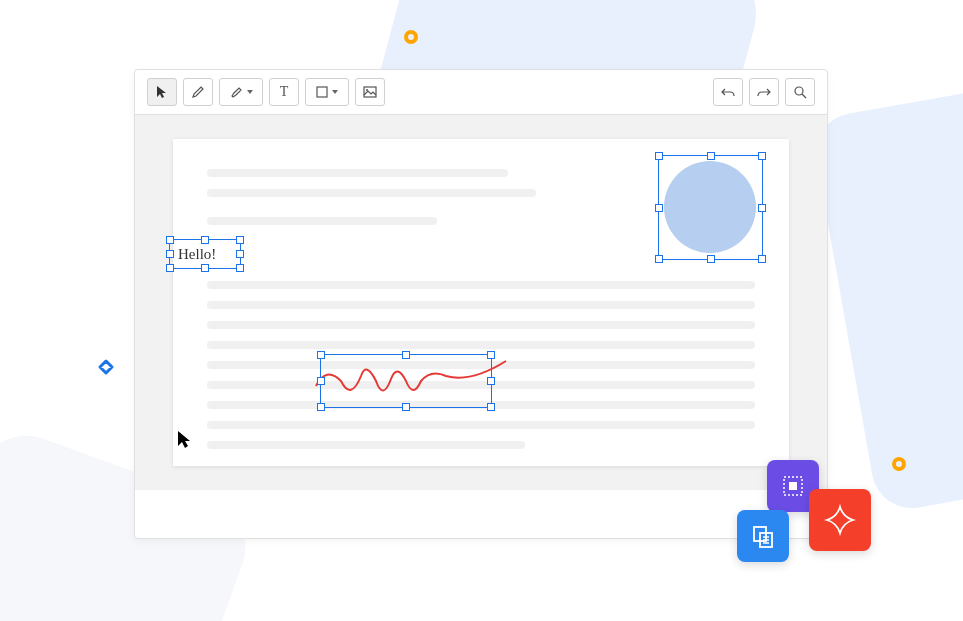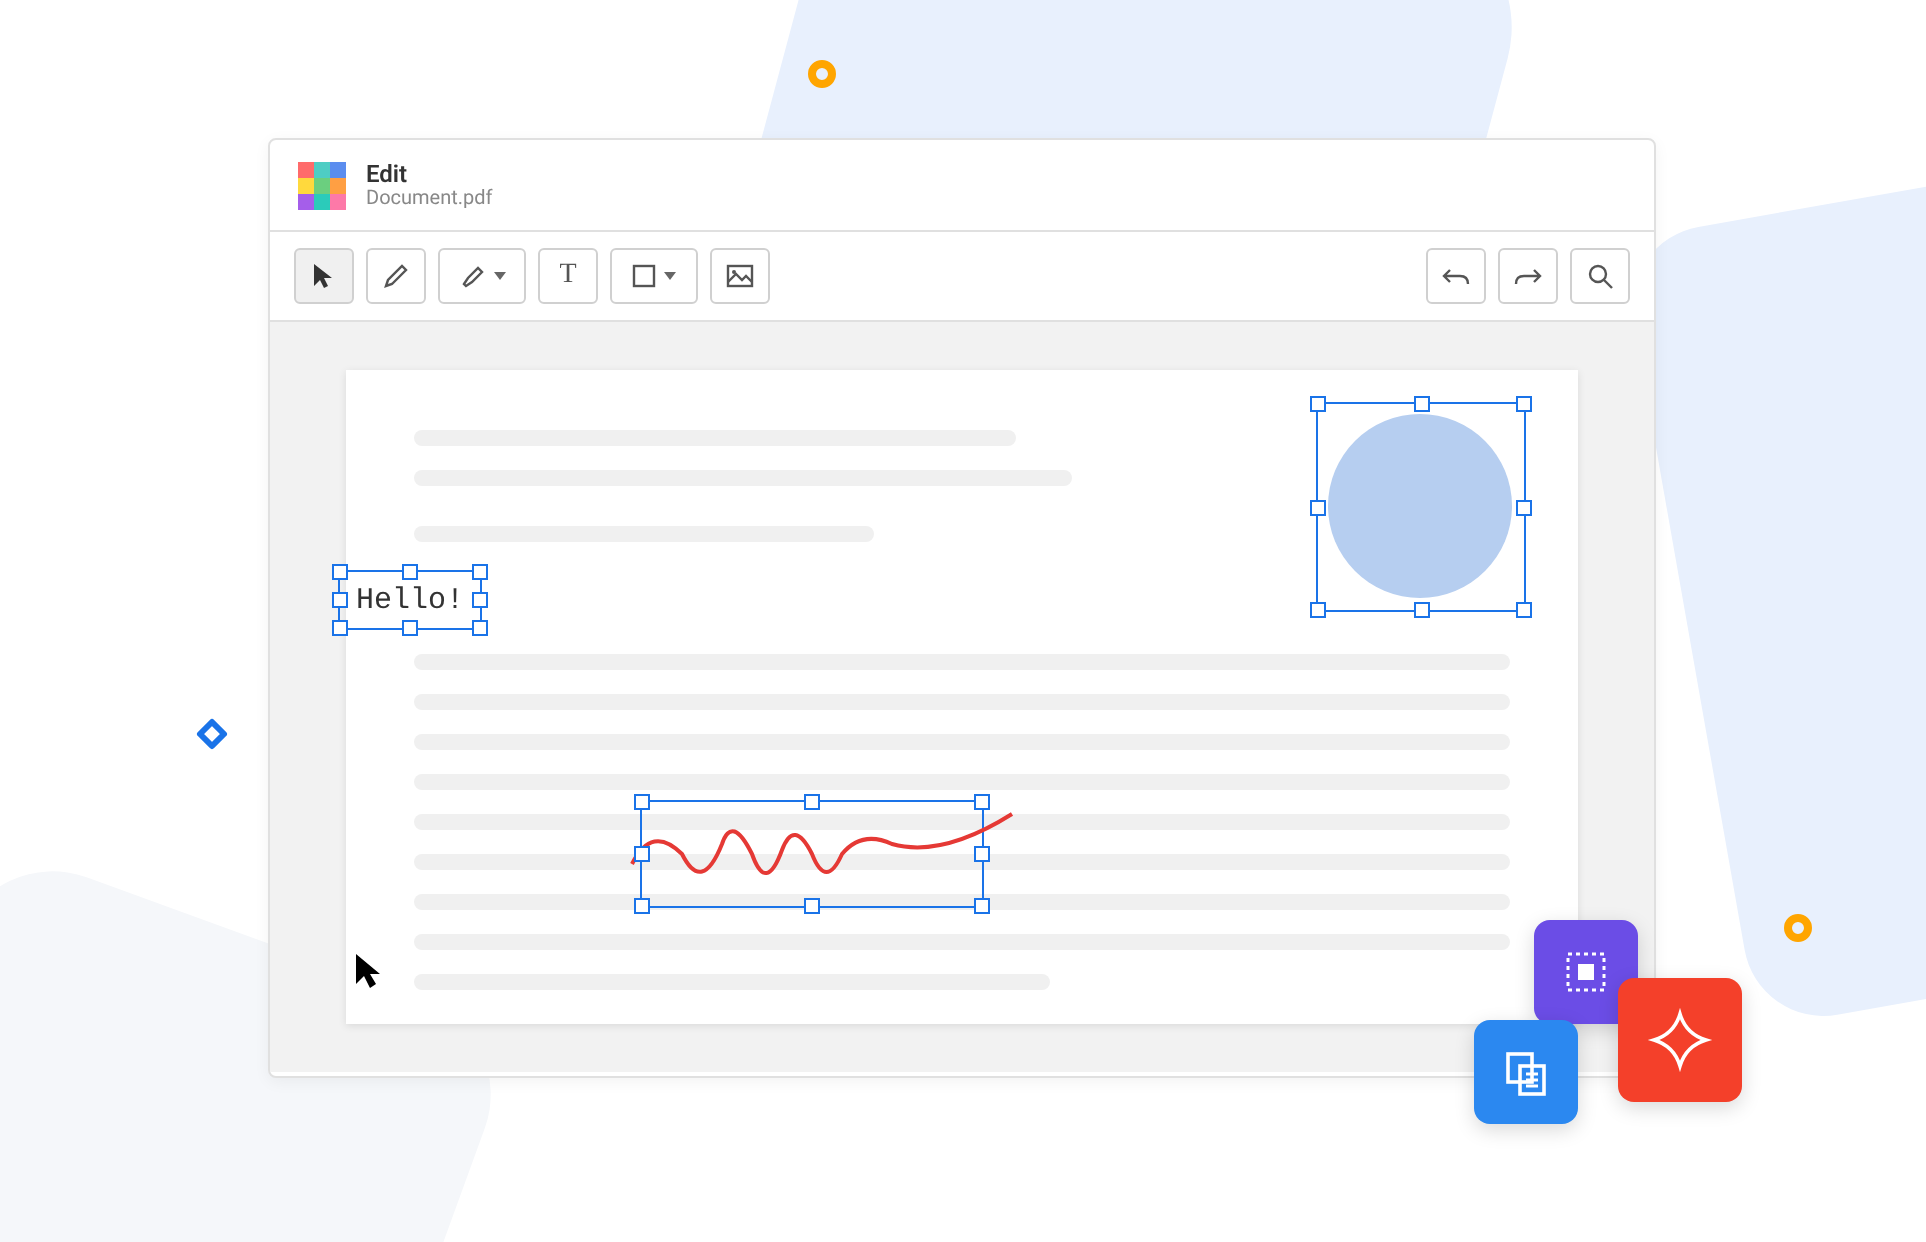--- a/index.html
+++ b/index.html
@@ -174,21 +174,21 @@
     .circle-shape {
       position: absolute;
       width: 92px;
       height: 92px;
       background: #b6cef0;
       border-radius: 50%;
       top: 5px;
       left: 5px;
     }
     .hello-text {
-      font-family: Liberation Mono, monospace;
+      font-family: Liberation Serif, serif;
       font-size: 15px;
       color: #333;
       padding: 6px 8px;
     }
 
     .cursor-icon {
       position: absolute;
       bottom: 16px;
       left: 4px;
       width: 16px;
@@ -219,37 +219,20 @@
 <div class="bg-shape-3"></div>
 <div class="deco-circle-orange" style="top:30px;left:404px"></div>
 <div class="deco-circle-orange" style="top:457px;right:57px"></div>
 <div class="deco-cross" style="top:358px;left:97px">
   <svg width="18" height="18" viewBox="0 0 18 18">
       <path d="M3 9 L9 3 M9 15 L15 9 M3 9 L9 15 M9 3 L15 9" stroke="#1a73e8" stroke-width="3" stroke-linecap="round"></path>
     </svg>
 </div>
 
 <div class="editor-window">
-  <div class="window-header">
-    <div class="app-logo">
-      <span class="c1"></span>
-        <span class="c2"></span>
-        <span class="c3"></span>
-      <span class="c4"></span>
-        <span class="c5"></span>
-        <span class="c6"></span>
-      <span class="c7"></span>
-        <span class="c8"></span>
-        <span class="c9"></span>
-    </div>
-    <div class="header-info">
-      <span class="header-title">Edit</span>
-      <span class="header-subtitle">Document.pdf</span>
-    </div>
-  </div>
 
   <div class="toolbar">
     <div class="toolbar-left">
       <div class="tool-btn active">
         <svg width="12" height="14" viewBox="0 0 12 14">
             <path d="M1 1 L1 12 L4 9 L6 13 L8 12 L6 8 L10 8 Z" fill="#333"></path>
           </svg>
       </div>
       <div class="tool-btn">
         <svg width="14" height="14" viewBox="0 0 14 14">

